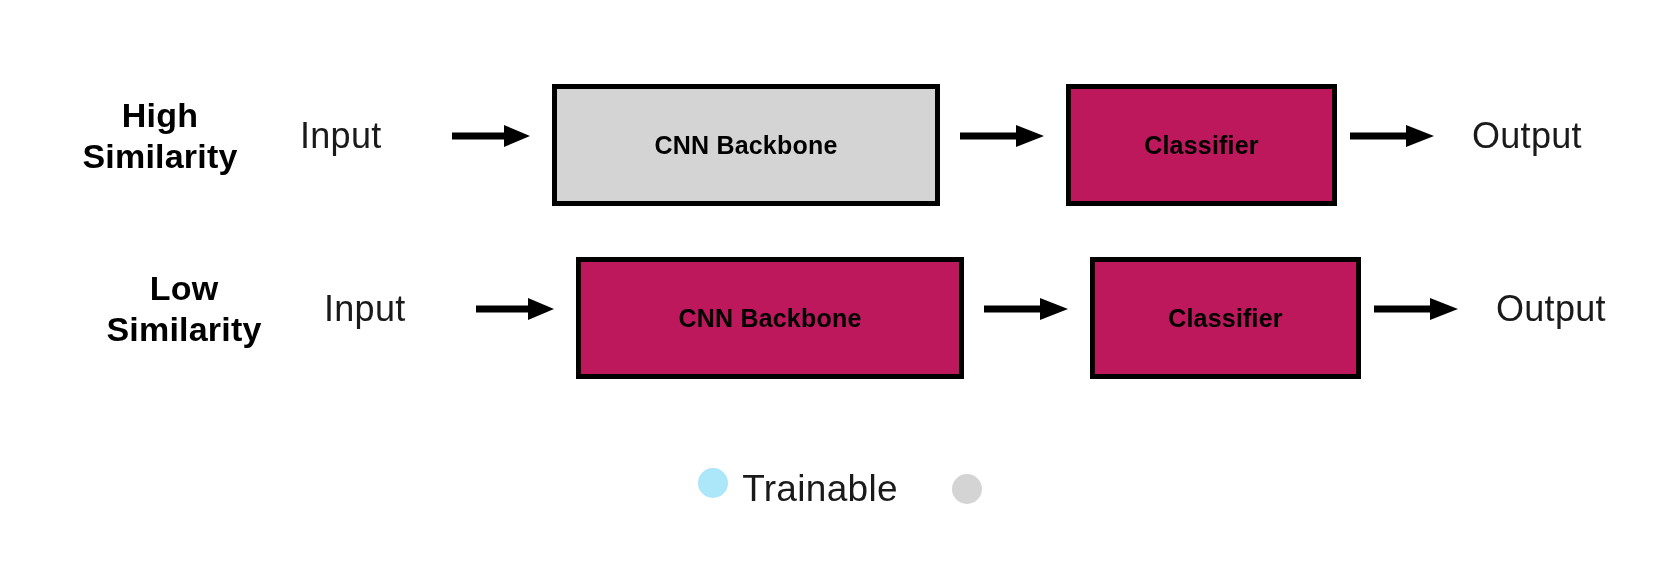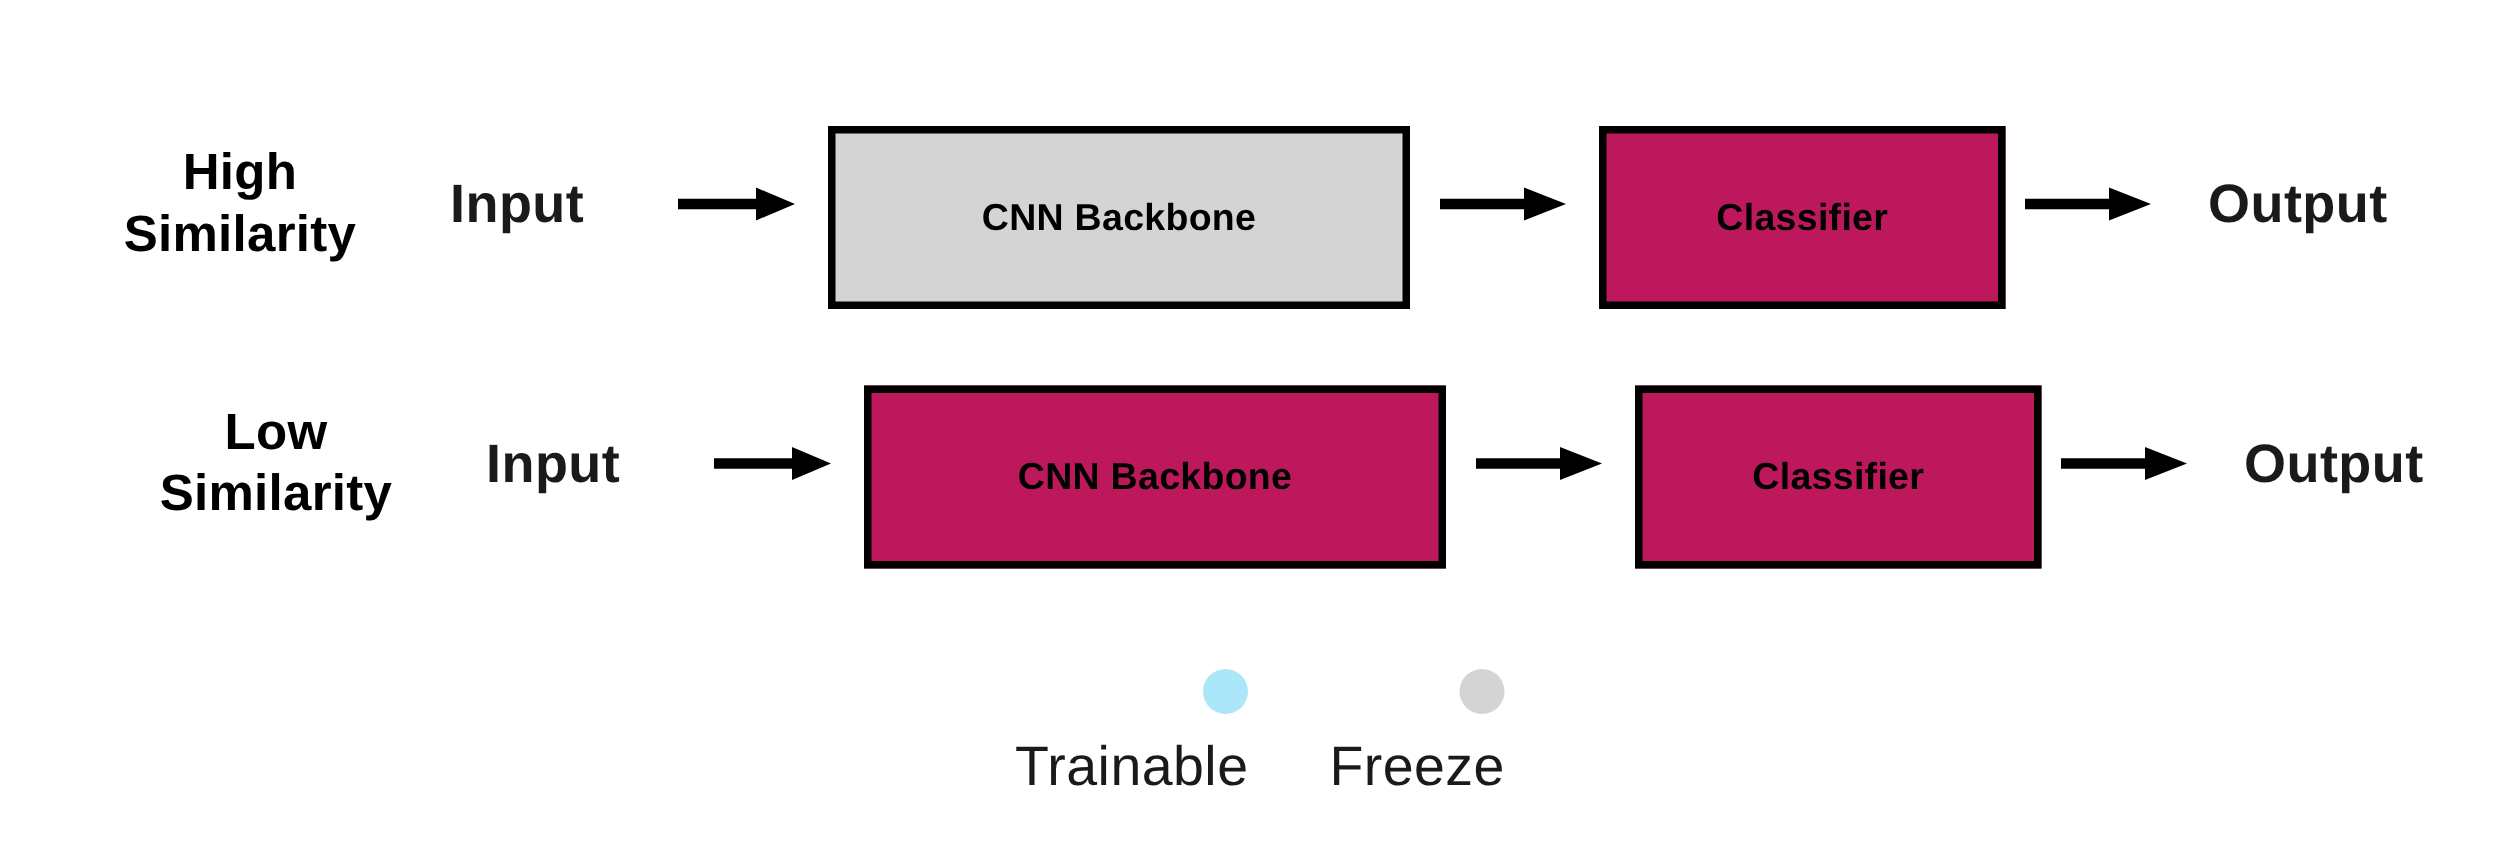--- a/index.html
+++ b/index.html
@@ -49,21 +49,21 @@
   }
 
   
   .endpoint {
     position: absolute;
     top: 0;
     height: 140px;
     display: flex;
     align-items: center;
     font-size: 36px;
-    font-weight: 700;
+    font-weight: 400;
     color: #1a1a1a;
     letter-spacing: 0.3px;
     white-space: nowrap;
   }
   .endpoint-input  { left: 300px; width: 150px; justify-content: flex-start; }
   .endpoint-output { left: 1472px; width: 210px; justify-content: flex-start; }
 
   
   .arrow {
     position: absolute;
@@ -106,23 +106,22 @@
     top: 452px;
     width: 1680px;
     height: 74px;
     display: flex;
     align-items: center;
     justify-content: center;
     gap: 54px;
   }
   .legend-item {
     display: flex;
-    align-items: flex-end;
+    align-items: flex-start;
     gap: 14px;
-    flex-direction: column;
   }
   .legend-swatch {
     width: 30px;
     height: 30px;
     border-radius: 50%;
     flex: none;
   }
   .legend-label {
     font-size: 37px;
     font-weight: 300;
@@ -218,17 +217,16 @@
     <div class="endpoint endpoint-output">Output</div>
   </div>
 
   <div id="legend">
     <div class="legend-item">
       <span class="legend-swatch" style="background:#ace6f9;"></span>
       <span class="legend-label">Trainable</span>
     </div>
     <div class="legend-item">
       <span class="legend-swatch" style="background:#d4d4d4;"></span>
-      <span class="legend-label">Freeze</span>
     </div>
   </div>
 
 </div>
 
 </body></html>

